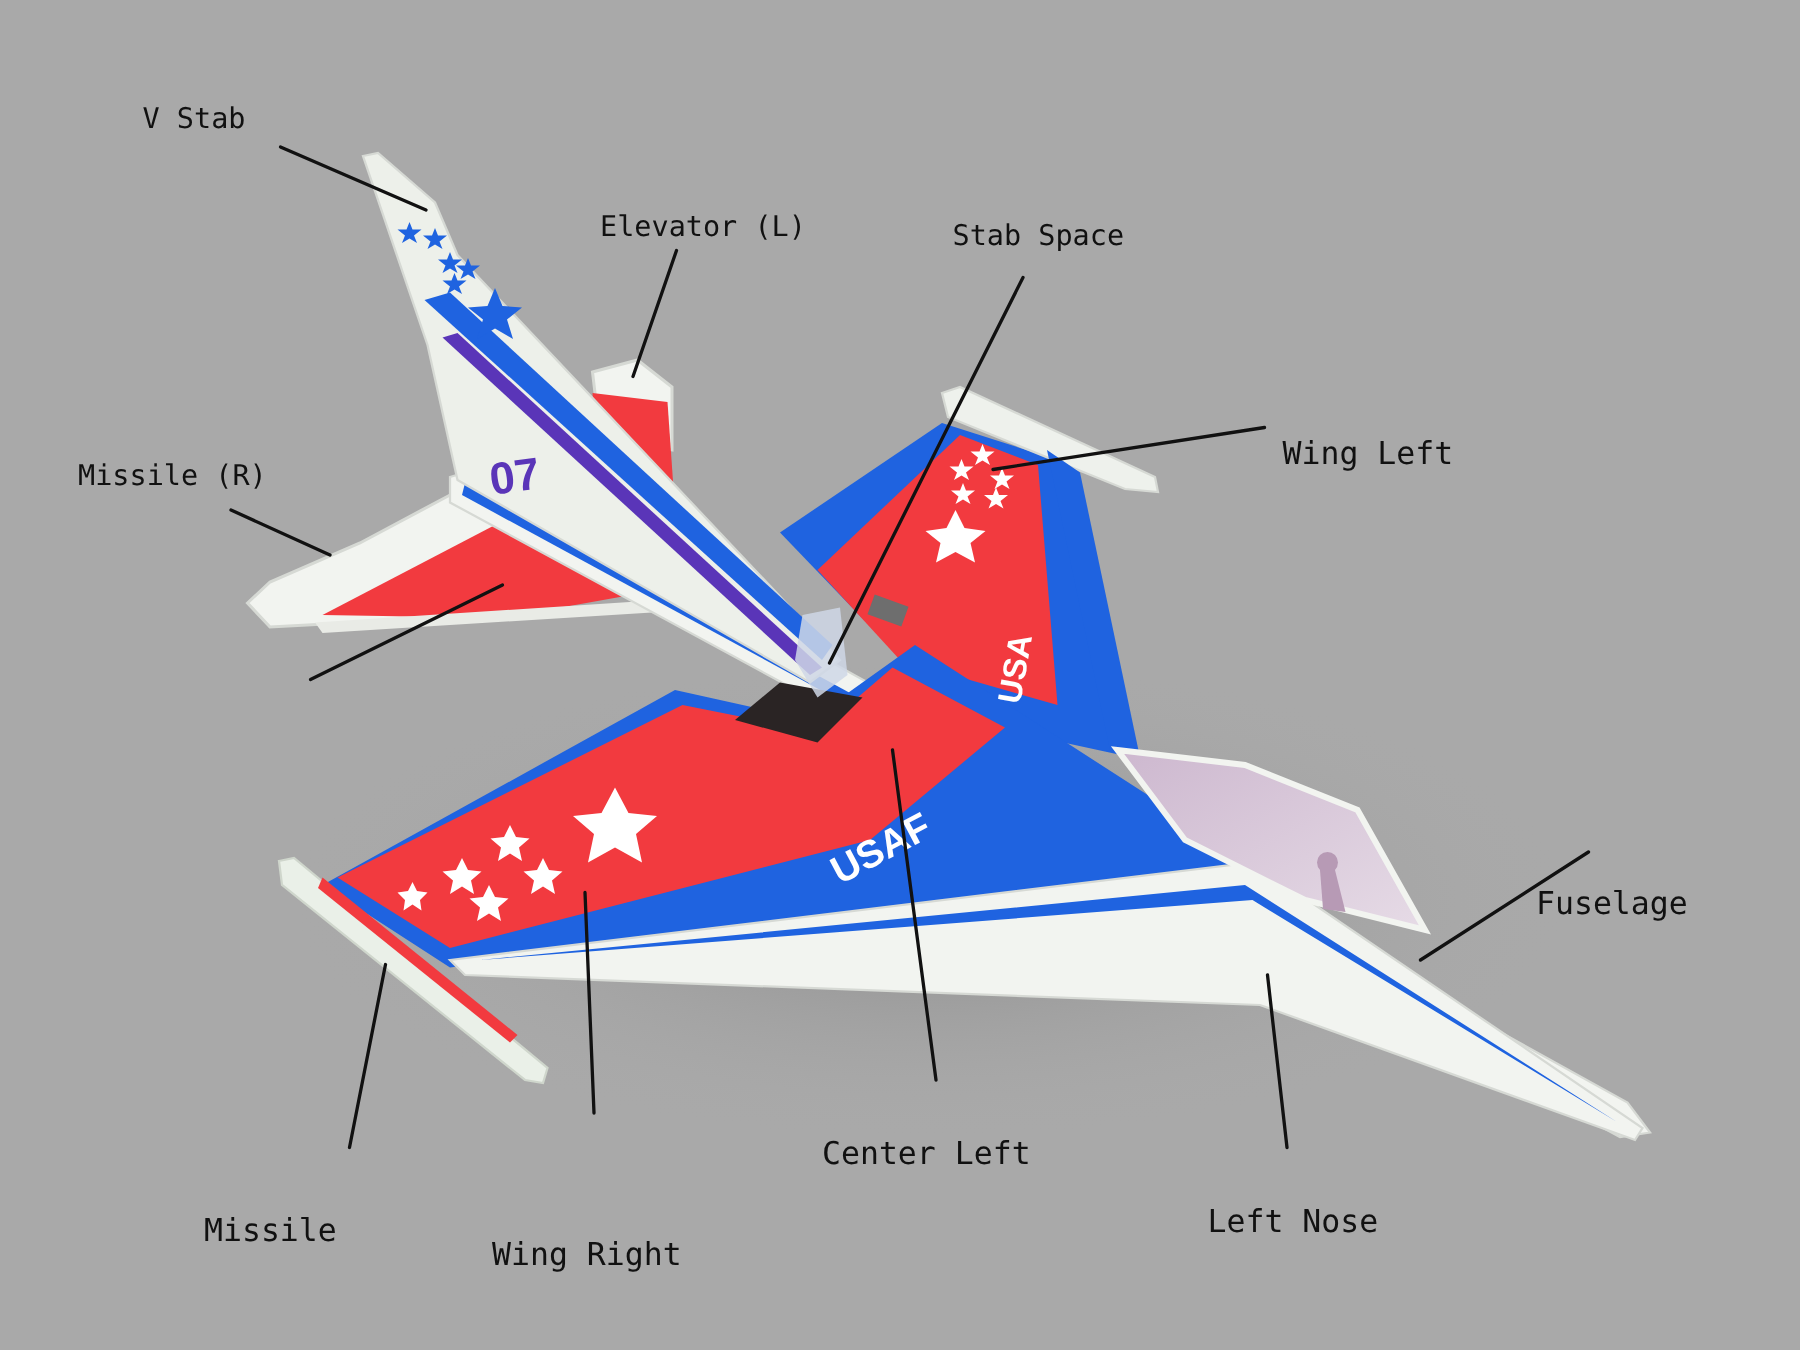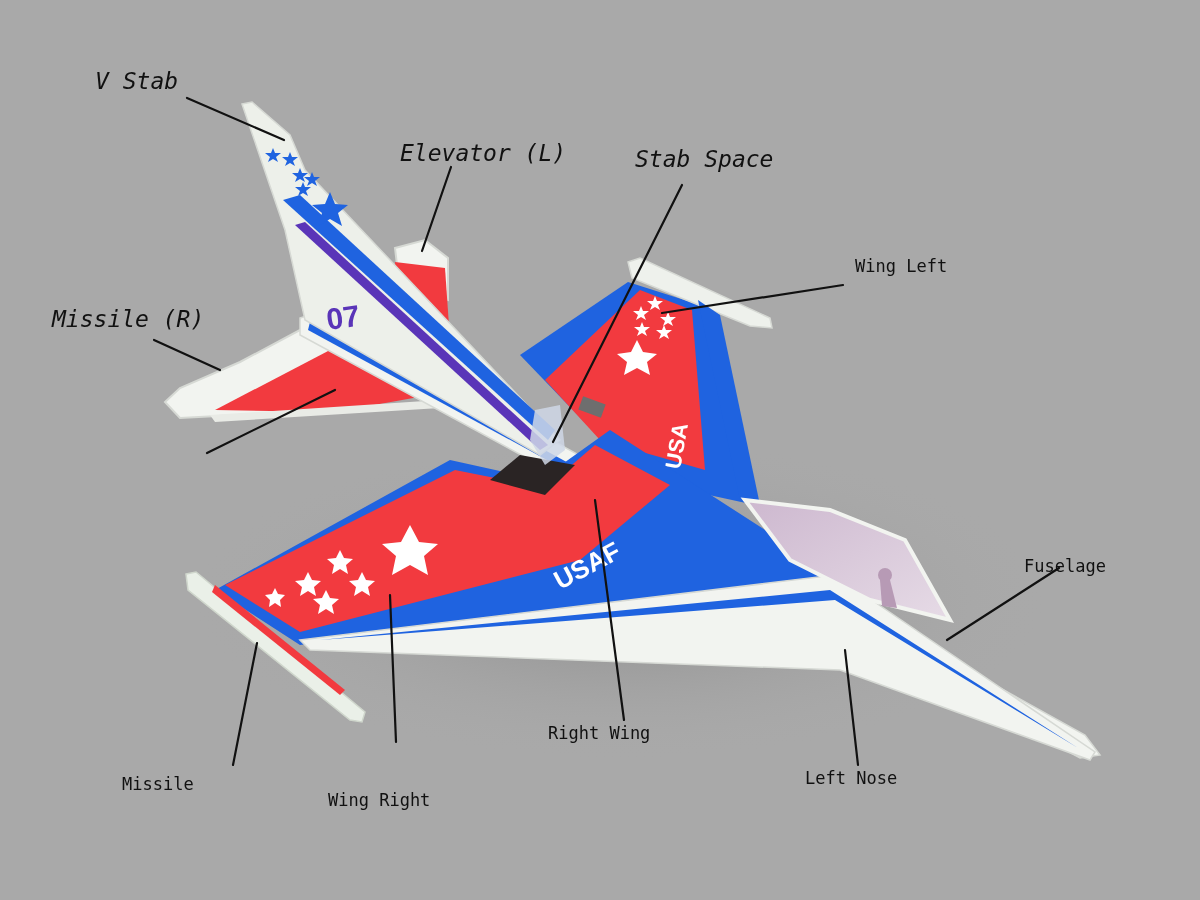--- a/index.html
+++ b/index.html
@@ -1,20 +1,20 @@
 <!DOCTYPE html>
 <html><head>
 <meta charset="utf-8">
 <style>
   html, body { margin:0; padding:0; }
   body { width:1200px; height:900px; background:#a9a9a9; overflow:hidden; position:relative; font-family:"DejaVu Sans Mono","Liberation Mono",monospace; }
   #stage { position:absolute; left:0; top:0; width:1200px; height:900px; }
   .label { position:absolute; color:#111; white-space:nowrap; font-family:"DejaVu Sans Mono","Liberation Mono",monospace; }
-  .lbl-sm { font-size:23px;font-style:italic; }
-  .lbl-lg { font-size:17px; }
+  .lbl-sm { font-size:19px; }
+  .lbl-lg { font-size:21px;margin-top:34px; }
   svg { position:absolute; left:0; top:0; }
 </style>
 </head>
 <body>
 
 <div id="stage">
 
 <svg width="1200" height="900" viewBox="0 0 1200 900">
   <defs>
     <radialGradient id="shadow" cx="50%" cy="50%" r="50%">
@@ -123,18 +123,18 @@
     <line x1="257" y1="643" x2="233" y2="765"></line>
   </g>
 </svg>
 
 <div class="label lbl-sm" style="left:95px; top:68px;">V Stab</div>
 <div class="label lbl-sm" style="left:400px; top:140px;text-align:right;">Elevator (L)</div>
 <div class="label lbl-sm" style="left:635px; top:146px;">Stab Space</div>
 <div class="label lbl-lg" style="left:855px; top:256px;">Wing Left</div>
 <div class="label lbl-sm" style="left:52px; top:306px;">Missile (R)</div>
 <div class="label lbl-lg" style="left:1024px; top:556px;">Fuselage</div>
-<div class="label lbl-lg" style="left:548px; top:723px;">Right Wing</div>
+<div class="label lbl-lg" style="left:548px; top:723px;">Center Left</div>
 <div class="label lbl-lg" style="left:805px; top:768px;">Left Nose</div>
 <div class="label lbl-lg" style="left:328px; top:790px;text-align:right;">Wing Right</div>
-<div class="label lbl-lg" style="left:122px; top:774px;">Missile</div>
+<div class="label lbl-lg" style="left:136px; top:774px;">Missile</div>
 
 </div>
 
 </body></html>

